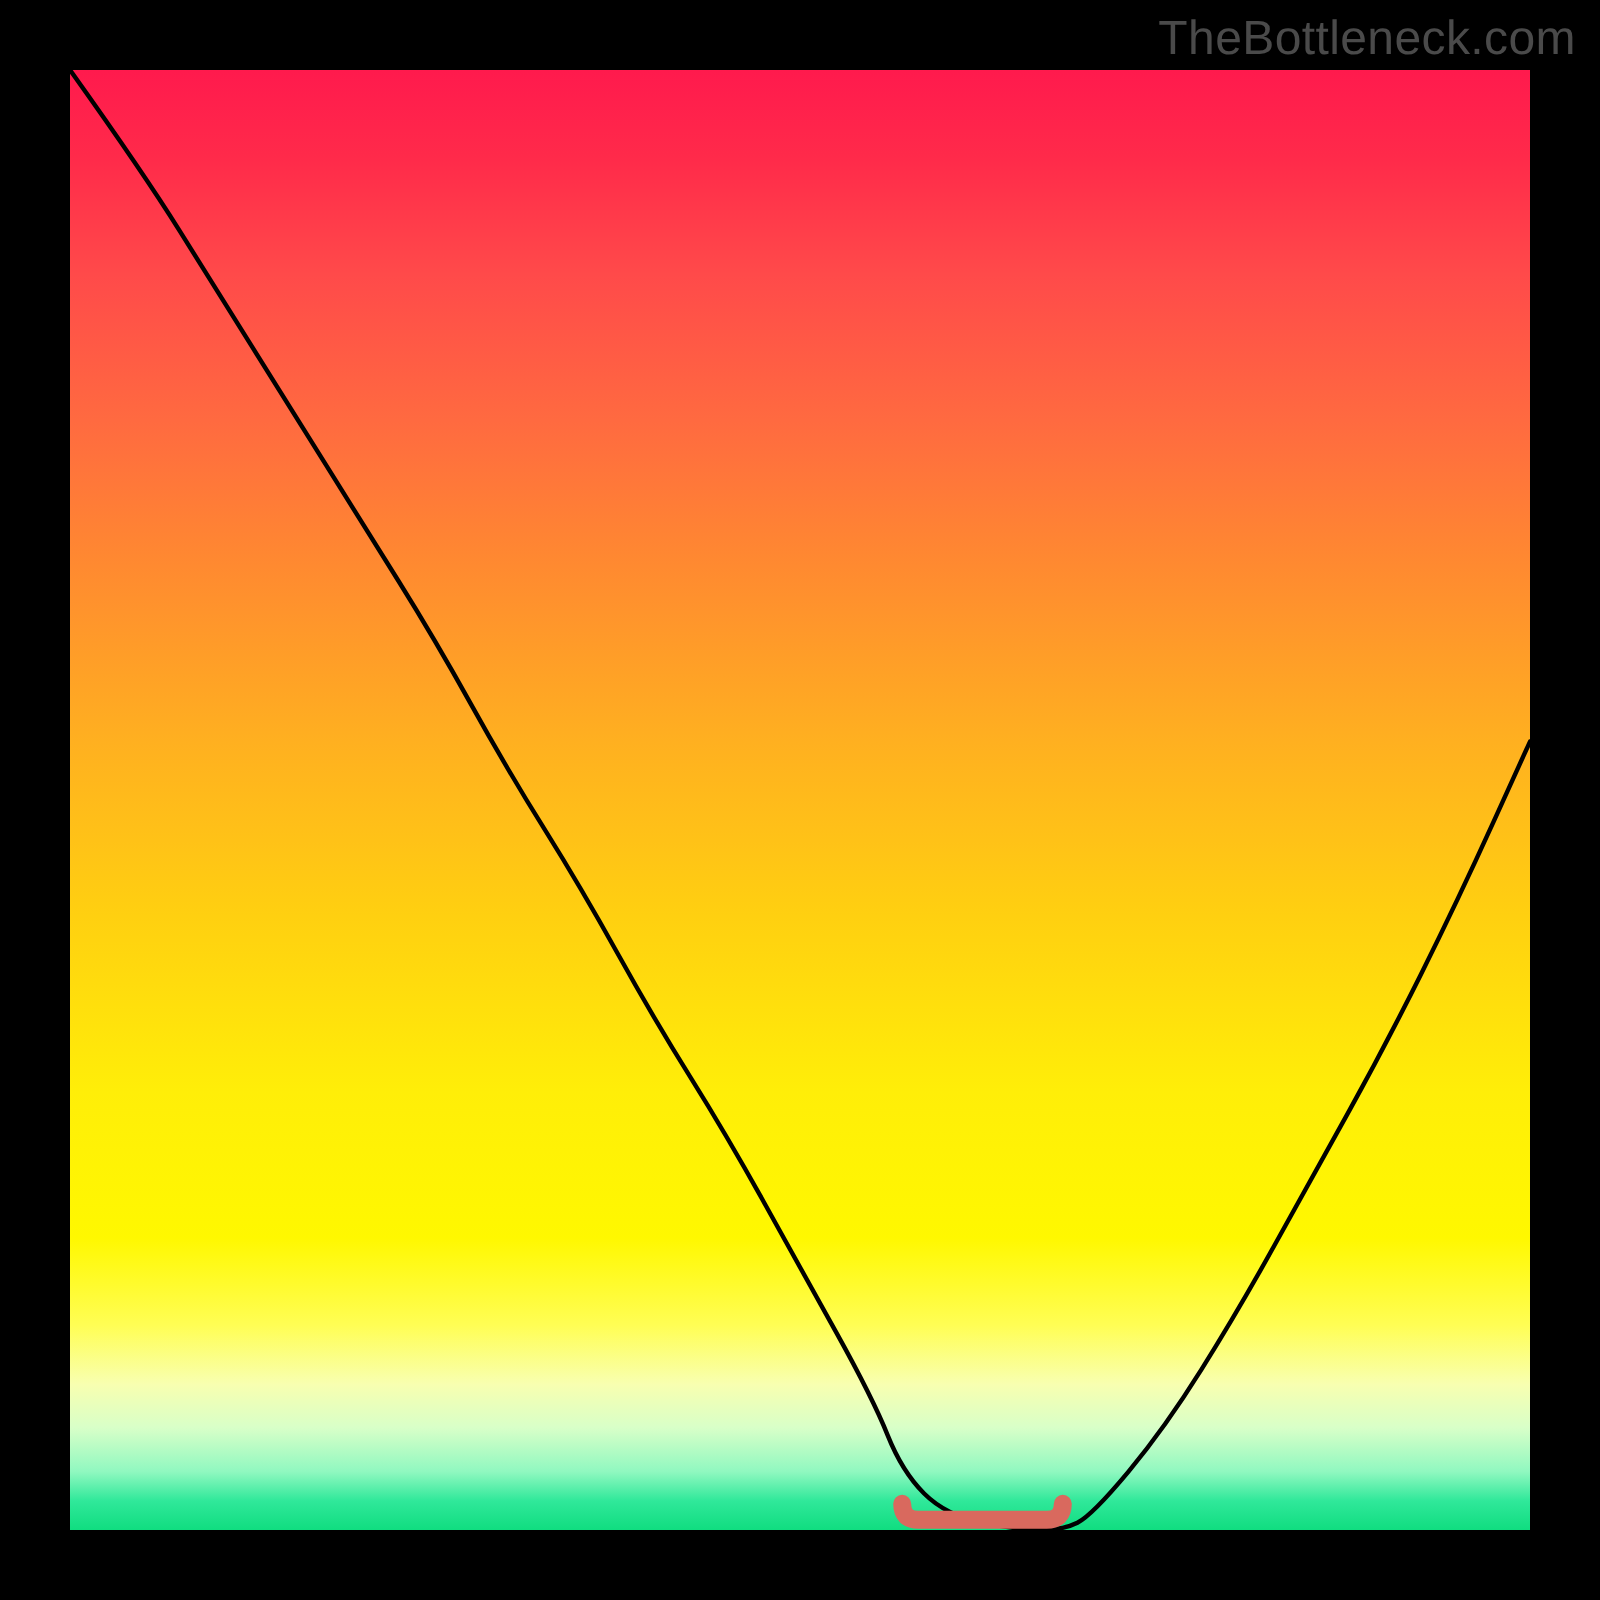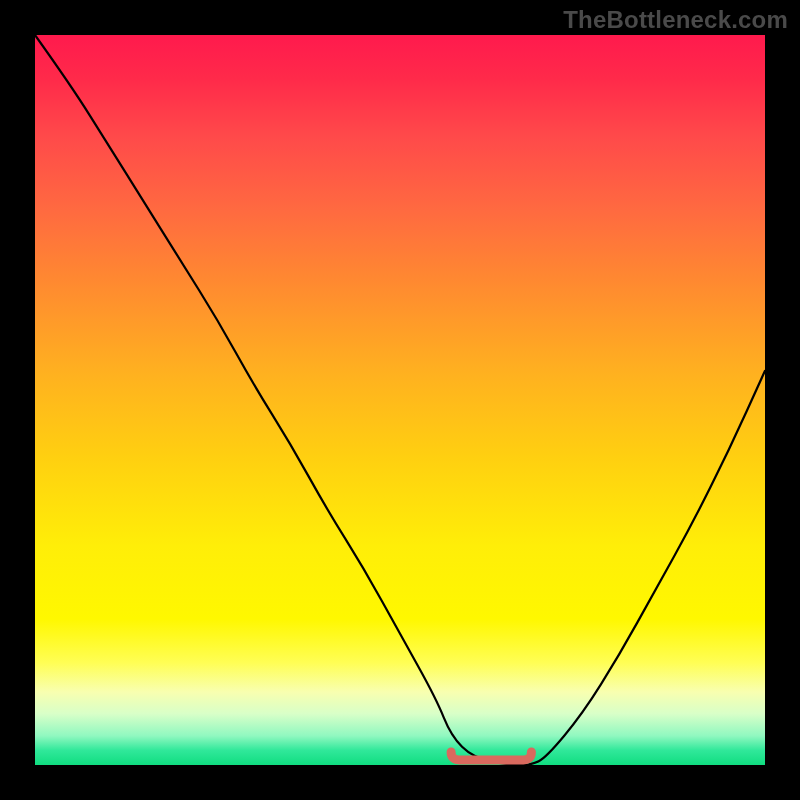--- a/index.html
+++ b/index.html
@@ -57,21 +57,21 @@
     width: 730px;
     height: 730px;
   }
   .watermark {
     position: absolute;
     top: 6px;
     right: 12px;
     color: #4a4a4a;
     font-family: Arial, Helvetica, sans-serif;
     font-size: 24px;
-    font-weight: 700;
+    font-weight: 400;
     letter-spacing: 0.2px;
     user-select: none;
   }
 </style>
 </head>
 <body>
 
 <div class="frame">
   <div class="plot">
     <div class="gradient"></div>

